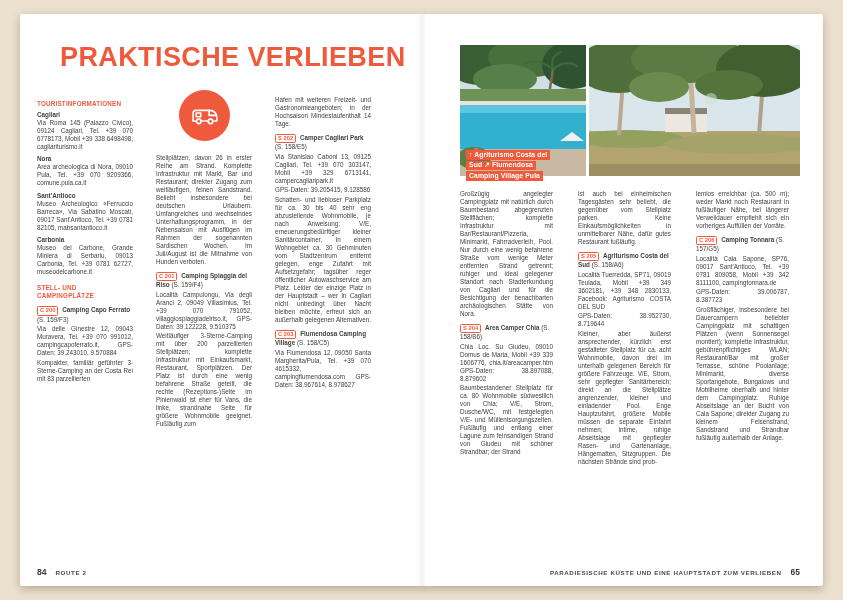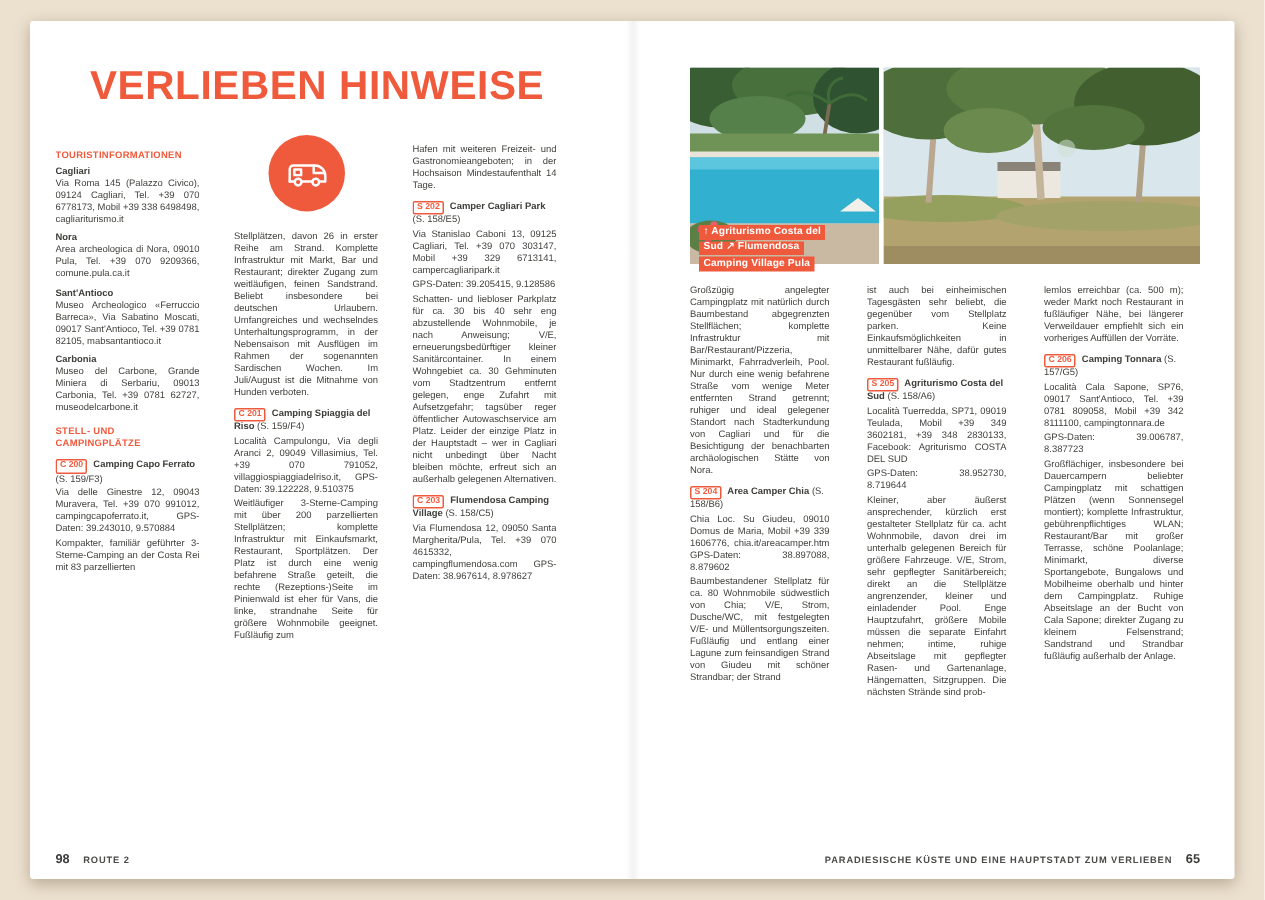--- a/index.html
+++ b/index.html
@@ -72,21 +72,21 @@
   #footR { right: 23px; text-align: right; }
   #footL .pg { margin-right: 9px; }
   #footR .pg { margin-left: 9px; }
 </style>
 </head>
 <body>
 
 <div class="spread">
   <div class="gutter"></div>
 
-  <div class="page-title">VERLIEBEN HINWEISE</div>
+  <div class="page-title">PRAKTISCHE VERLIEBEN</div>
 
   <div class="badge">
     <svg width="30" height="30" viewBox="0 0 24 24" fill="none" stroke="#ffffff" stroke-width="1.3" stroke-linecap="round" stroke-linejoin="round">
       <path d="M2.5 16 v-6.5 a2 2 0 0 1 2 -2 h11.5 a5.5 5.5 0 0 1 5.5 5.5 v3 h-2.4"></path>
       <path d="M2.5 16 h2.6 M8.9 16 h5.7"></path>
       <circle cx="7" cy="16.3" r="1.8"></circle>
       <circle cx="16.4" cy="16.3" r="1.8"></circle>
       <rect x="5" y="9.6" width="3.6" height="3"></rect>
       <path d="M15.3 7.5 v4 h5.6"></path>
     </svg>
@@ -133,21 +133,21 @@
         <div class="lbody">GPS-Daten: 39.205415, 9.128586</div>
         <div class="lbody">Schatten- und liebloser Parkplatz für ca. 30 bis 40 sehr eng abzustellende Wohnmobile, je nach Anweisung; V/E, erneuerungsbedürftiger kleiner Sanitärcontainer. In einem Wohngebiet ca. 30 Gehminuten vom Stadtzentrum entfernt gelegen, enge Zufahrt mit Aufsetzgefahr; tagsüber reger öffentlicher Autowaschservice am Platz. Leider der einzige Platz in der Hauptstadt – wer in Cagliari nicht unbedingt über Nacht bleiben möchte, erfreut sich an außerhalb gelegenen Alternativen.</div>
       </div>
       <div class="listing">
         <div class="listing-head"><span class="code">C 203</span> <span class="lname">Flumendosa Camping Village</span> <span class="lref">(S. 158/C5)</span></div>
         <div class="lbody">Via Flumendosa 12, 09050 Santa Margherita/Pula, Tel. +39 070 4615332, campingflumendosa.com GPS-Daten: 38.967614, 8.978627</div>
       </div>
     </div>
 
   <div class="footer" id="footL">
-    <span class="pg">98</span><span>ROUTE 2</span>
+    <span class="pg">84</span><span>ROUTE 2</span>
   </div>
 
   <div class="photo" id="photoL">
     <svg viewBox="0 0 126 131" preserveAspectRatio="none">
       <rect width="126" height="131" fill="#cfdfe3"></rect>
       <ellipse cx="20" cy="18" rx="34" ry="22" fill="#3a5e33"></ellipse>
       <ellipse cx="70" cy="12" rx="42" ry="20" fill="#47703c"></ellipse>
       <ellipse cx="112" cy="20" rx="30" ry="24" fill="#2f5230"></ellipse>
       <ellipse cx="45" cy="34" rx="32" ry="15" fill="#55804a"></ellipse>
       <path d="M88 56 L93 24" stroke="#7a6a52" stroke-width="2.5" fill="none"></path>

